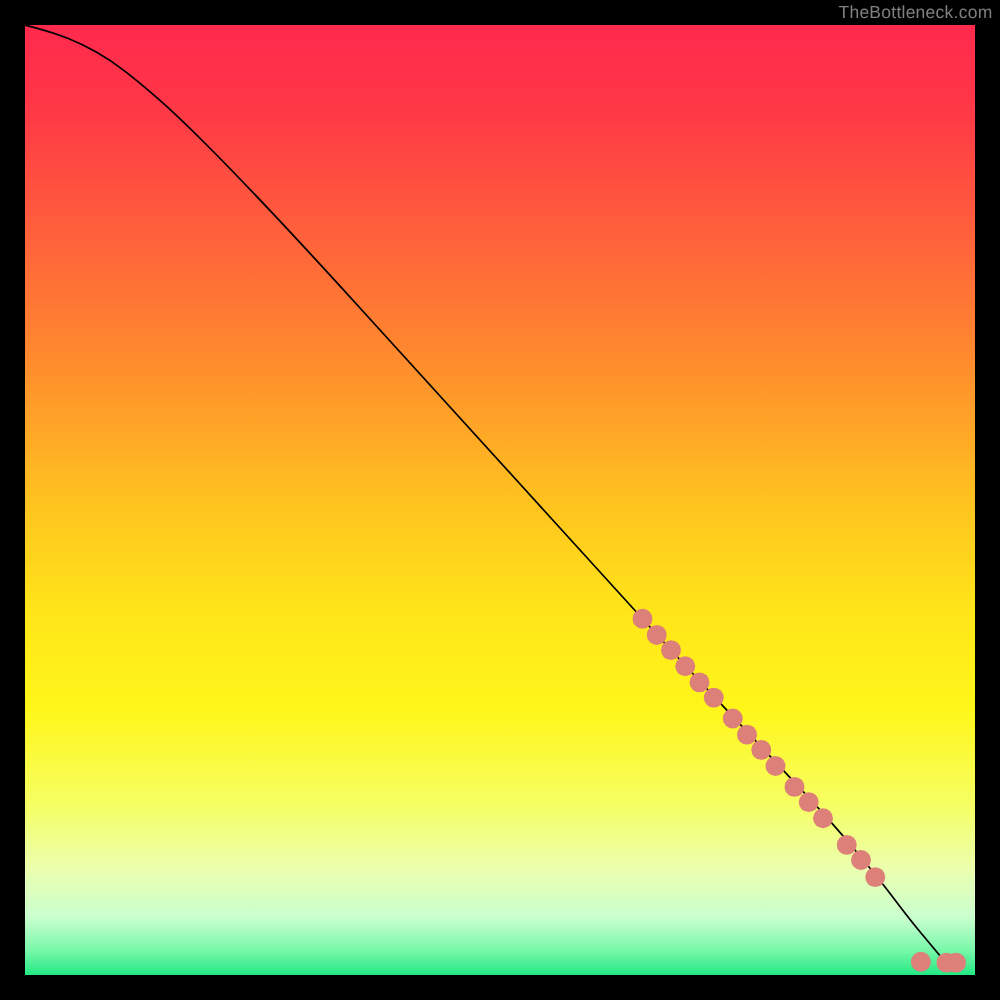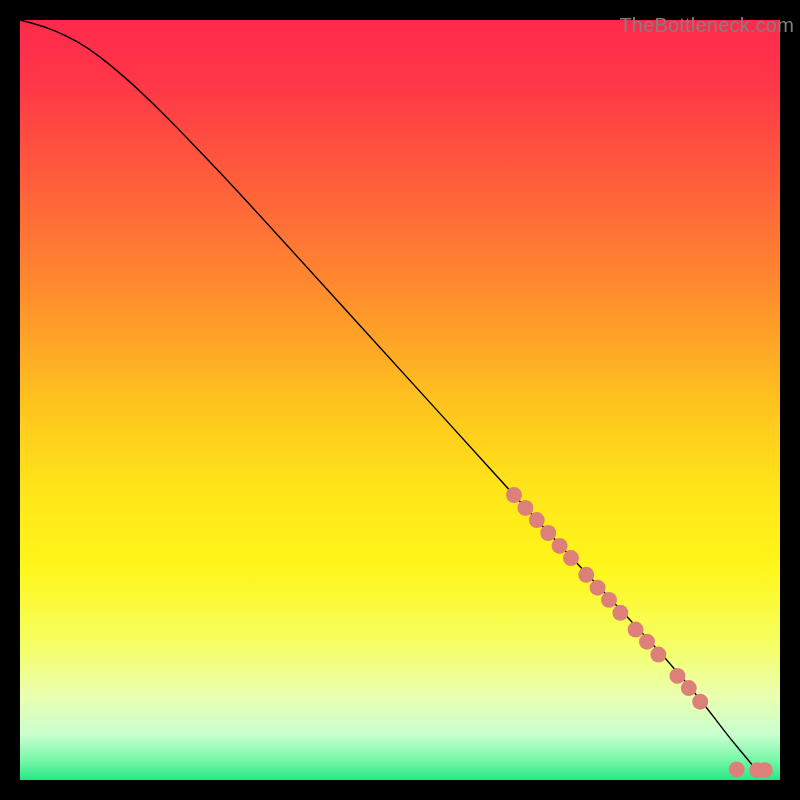--- a/index.html
+++ b/index.html
@@ -23,23 +23,23 @@
     width: 760px;
     height: 760px;
     overflow: hidden;
   }
   .gradient {
     position: absolute;
     inset: 0;
   }
   .watermark {
     position: absolute;
-    top: 14px;
+    top: 1px;
     right: 6px;
-    font-size: 20px;
+    font-size: 14px;
     font-weight: 400;
     color: #808080;
     font-family: Arial, Helvetica, sans-serif;
     z-index: 10;
     letter-spacing: 0.2px;
   }
   svg.curve {
     position: absolute;
     inset: 0;
     width: 100%;

